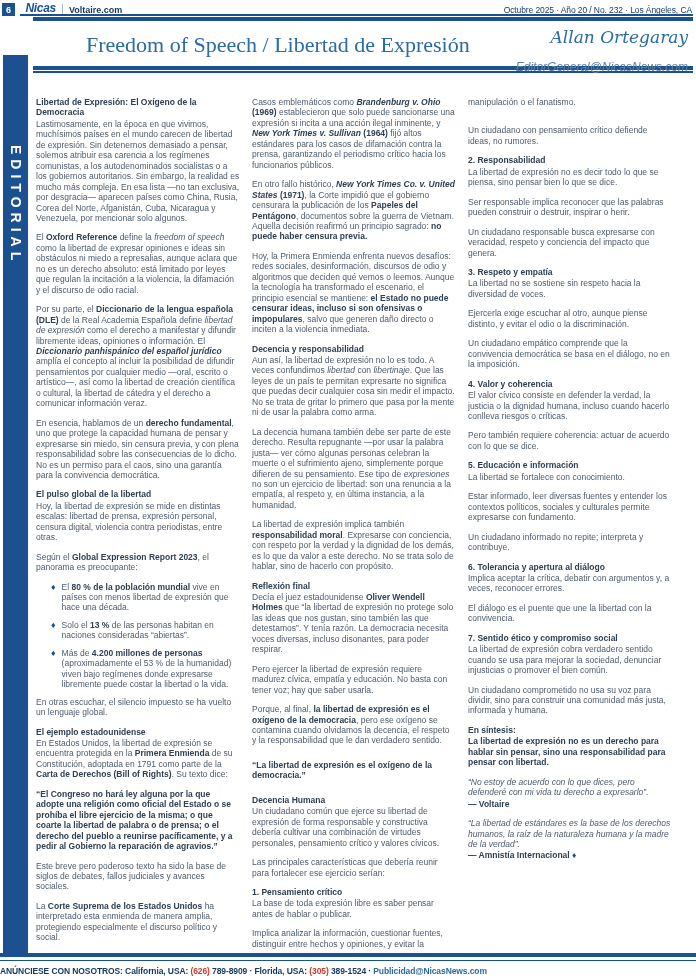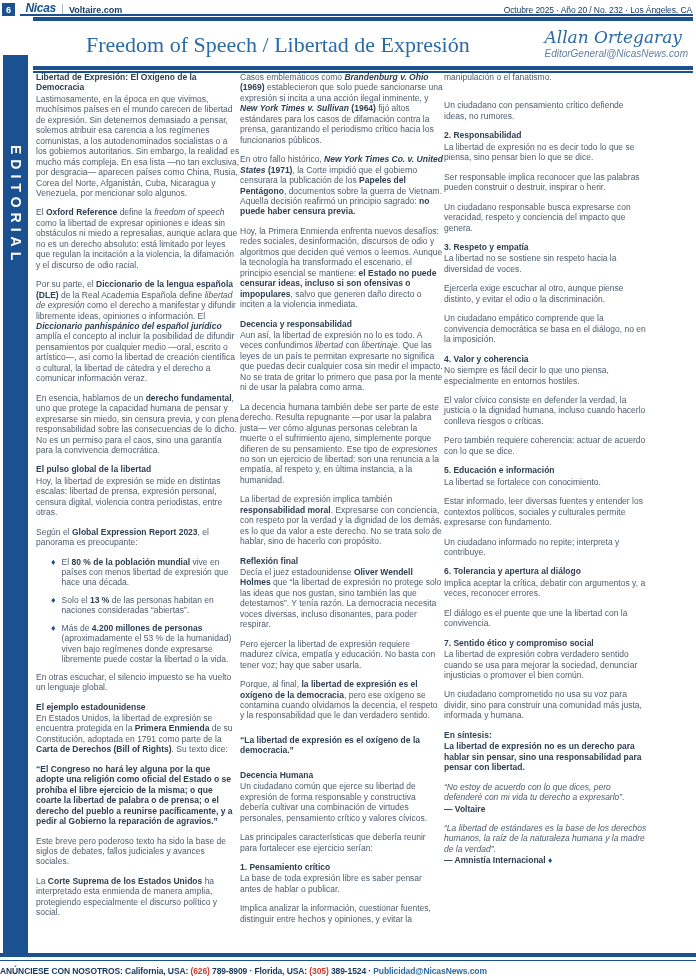--- a/index.html
+++ b/index.html
@@ -20,31 +20,31 @@
   
   .dr{position:absolute;left:33px;right:3px}
   .dr .thin{height:1.5px;background:var(--accent)}
   .dr .thick{height:3.5px;background:var(--accent)}
   .dr1{top:14px}.dr1 .thick{margin-top:1.5px}
   .dr2{top:66px}.dr2 .thin{margin-top:1.5px}
 
   
   .page-title{position:absolute;top:32px;left:86px;font-family:"Liberation Serif",serif;
               font-size:22px;color:var(--title_blue);white-space:nowrap}
-  .byline{position:absolute;top:28px;right:8px;text-align:left}
+  .byline{position:absolute;top:28px;right:8px;text-align:right}
   .sig{font-family:"DejaVu Serif",serif;font-style:italic;font-size:17px;line-height:19px;color:var(--title_blue)}
-  .sig-email{font-size:10px;font-style:italic;color:var(--email_gray);margin-top:1px}
+  .sig-email{font-size:12px;font-style:italic;color:var(--email_gray);margin-top:13px}
 
   
   .band{position:absolute;left:3px;top:55px;width:25px;height:898px;background:var(--accent)}
   .band-label{position:absolute;top:90px;left:5px;writing-mode:vertical-rl;color:#ffffff;
               font-weight:700;font-size:14px;letter-spacing:5px}
 
   
-  .columns{position:absolute;left:36px;top:72px;width:636px;height:869px;display:flex;overflow:hidden}
+  .columns{position:absolute;left:36px;top:97px;width:636px;height:869px;display:flex;gap:12px;overflow:hidden}
   .col{flex:0 0 204px;width:204px;font-size:8.5px;line-height:1.23;color:var(--ink_body)}
   .blk{margin:0 0 9px}
   .h{font-weight:700;color:var(--ink_dark);margin-bottom:1px}
   .tight{margin-bottom:18px}
   .big-gap{margin-top:14px}
   .q{font-style:italic;margin-bottom:1px}
   .bullet{display:flex;margin:0 0 7px;padding-left:15px}
   .diamond{color:var(--accent);margin-right:6px;font-size:9px;flex:0 0 auto;line-height:10px}
   span.b{font-weight:700;color:var(--ink_dark)}
   span.i{font-style:italic}
@@ -148,21 +148,20 @@
         <div class="blk p"><span>Un ciudadano con pensamiento crítico defiende ideas, no rumores.</span></div>
         <div class="blk h"><span>2. Responsabilidad</span></div>
         <div class="blk p"><span>La libertad de expresión no es decir todo lo que se piensa, sino pensar bien lo que se dice.</span></div>
         <div class="blk p"><span>Ser responsable implica reconocer que las palabras pueden construir o destruir, inspirar o herir.</span></div>
         <div class="blk p"><span>Un ciudadano responsable busca expresarse con veracidad, respeto y conciencia del impacto que genera.</span></div>
         <div class="blk h"><span>3. Respeto y empatía</span></div>
         <div class="blk p"><span>La libertad no se sostiene sin respeto hacia la diversidad de voces.</span></div>
         <div class="blk p"><span>Ejercerla exige escuchar al otro, aunque piense distinto, y evitar el odio o la discriminación.</span></div>
         <div class="blk p"><span>Un ciudadano empático comprende que la convivencia democrática se basa en el diálogo, no en la imposición.</span></div>
         <div class="blk h"><span>4. Valor y coherencia</span></div>
-        <div class="blk p"><span>No siempre es fácil decir lo que uno piensa, especialmente en entornos hostiles.</span></div>
         <div class="blk p"><span>El valor cívico consiste en defender la verdad, la justicia o la dignidad humana, incluso cuando hacerlo conlleva riesgos o críticas.</span></div>
         <div class="blk p"><span>Pero también requiere coherencia: actuar de acuerdo con lo que se dice.</span></div>
         <div class="blk h"><span>5. Educación e información</span></div>
         <div class="blk p"><span>La libertad se fortalece con conocimiento.</span></div>
         <div class="blk p"><span>Estar informado, leer diversas fuentes y entender los contextos políticos, sociales y culturales permite expresarse con fundamento.</span></div>
         <div class="blk p"><span>Un ciudadano informado no repite; interpreta y contribuye.</span></div>
         <div class="blk h"><span>6. Tolerancia y apertura al diálogo</span></div>
         <div class="blk p"><span>Implica aceptar la crítica, debatir con argumentos y, a veces, reconocer errores.</span></div>
         <div class="blk p"><span>El diálogo es el puente que une la libertad con la convivencia.</span></div>
         <div class="blk h"><span>7. Sentido ético y compromiso social</span></div>

